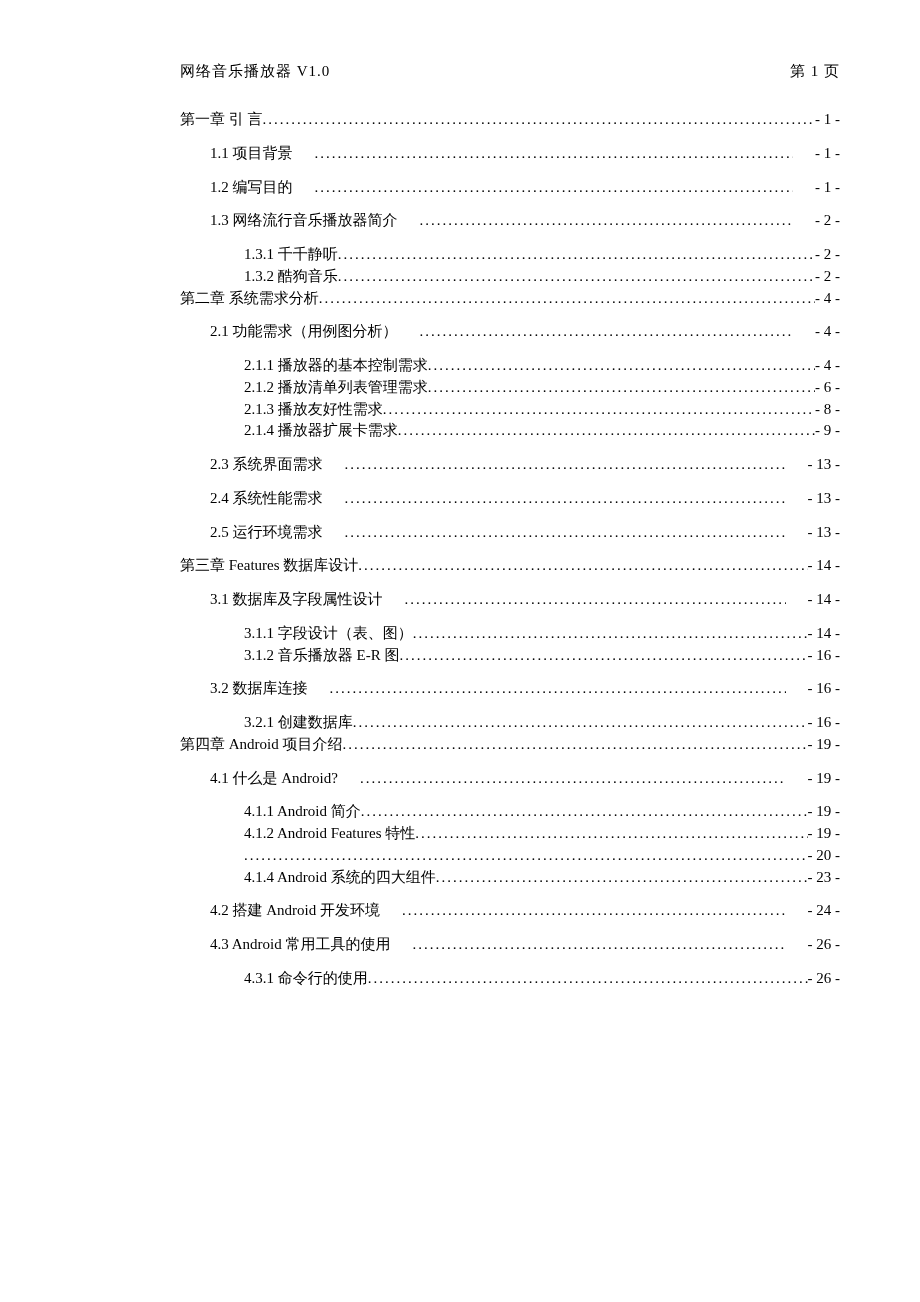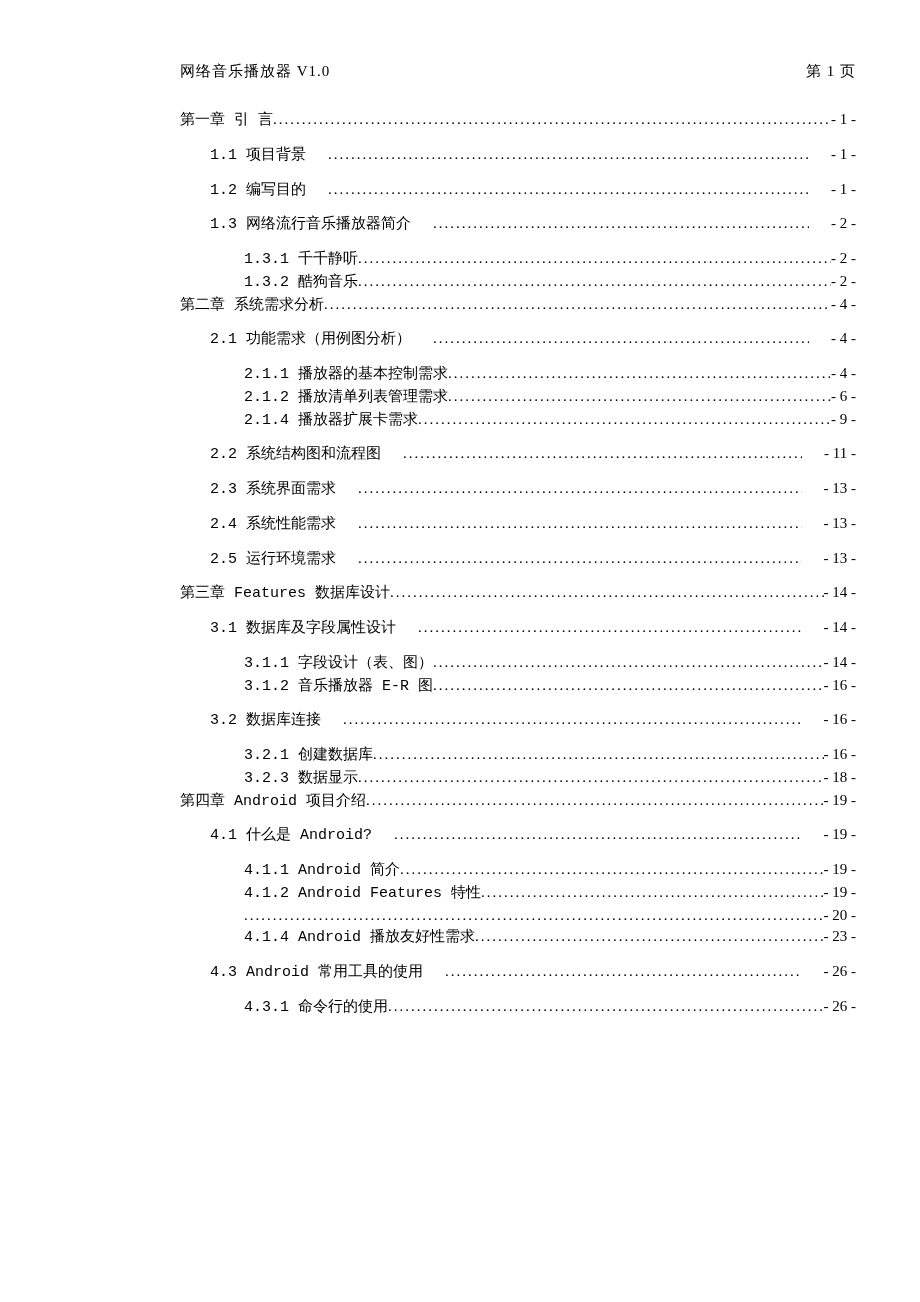--- a/index.html
+++ b/index.html
@@ -4,21 +4,21 @@
 <style>
   body {
     margin: 0;
     padding: 0;
     background: #fff;
     font-family: "SimSun", "宋体", serif;
     color: #000;
     width: 920px;
   }
   .page {
-    padding: 62px 64px 60px 180px;
+    padding: 62px 80px 60px 180px;
     box-sizing: border-box;
   }
   .header-row {
     display: flex;
     justify-content: space-between;
     font-size: 15px;
     margin-bottom: 28px;
     letter-spacing: 1px;
   }
   .title {
@@ -31,21 +31,21 @@
   .toc-line {
     display: flex;
     align-items: baseline;
     font-size: 15px;
     line-height: 1.45;
     white-space: nowrap;
   }
   .toc-line.l2 { margin-top: 12px; margin-bottom: 12px; }
   .toc-line.l3 { }
   .toc-line.l1 { }
-  .label { flex: 0 0 auto; font-family: Liberation Mono, monospace; }
+  .label { flex: 0 0 auto; }
   .dots {
     flex: 1 1 auto;
     overflow: hidden;
     letter-spacing: 2px;
   }
   .dots::before {
     content: "............................................................................................................................................................";
   }
   .pg { flex: 0 0 auto; }
   .ind1 { padding-left: 0px; }
@@ -105,30 +105,30 @@
         <span class="label">2.1.1 播放器的基本控制需求</span>
         <span class="dots"></span>
         <span class="pg">- 4 -</span>
       </div>
       <div class="toc-line l3 ind3">
         <span class="label">2.1.2 播放清单列表管理需求</span>
         <span class="dots"></span>
         <span class="pg">- 6 -</span>
       </div>
       <div class="toc-line l3 ind3">
+        <span class="label">2.1.3 播放友好性需求</span>
+        <span class="dots"></span>
+        <span class="pg">- 8 -</span>
+      </div>
+      <div class="toc-line l3 ind3">
         <span class="label">2.1.4 播放器扩展卡需求</span>
         <span class="dots"></span>
         <span class="pg">- 9 -</span>
       </div>
       <div class="toc-line l2 ind2">
-        <span class="label">2.2 系统结构图和流程图</span>
-        <span class="dots"></span>
-        <span class="pg">- 11 -</span>
-      </div>
-      <div class="toc-line l2 ind2">
         <span class="label">2.3 系统界面需求</span>
         <span class="dots"></span>
         <span class="pg">- 13 -</span>
       </div>
       <div class="toc-line l2 ind2">
         <span class="label">2.4 系统性能需求</span>
         <span class="dots"></span>
         <span class="pg">- 13 -</span>
       </div>
       <div class="toc-line l2 ind2">
@@ -159,25 +159,20 @@
       <div class="toc-line l2 ind2">
         <span class="label">3.2 数据库连接</span>
         <span class="dots"></span>
         <span class="pg">- 16 -</span>
       </div>
       <div class="toc-line l3 ind3">
         <span class="label">3.2.1 创建数据库</span>
         <span class="dots"></span>
         <span class="pg">- 16 -</span>
       </div>
-      <div class="toc-line l3 ind3">
-        <span class="label">3.2.3 数据显示</span>
-        <span class="dots"></span>
-        <span class="pg">- 18 -</span>
-      </div>
       <div class="toc-line l1 ind1">
         <span class="label">第四章  Android 项目介绍</span>
         <span class="dots"></span>
         <span class="pg">- 19 -</span>
       </div>
       <div class="toc-line l2 ind2">
         <span class="label">4.1 什么是 Android?</span>
         <span class="dots"></span>
         <span class="pg">- 19 -</span>
       </div>
@@ -189,23 +184,28 @@
       <div class="toc-line l3 ind3">
         <span class="label">4.1.2 Android Features 特性</span>
         <span class="dots"></span>
         <span class="pg">- 19 -</span>
       </div>
       <div class="toc-line l3 ind3">
         <span class="dots"></span>
         <span class="pg">- 20 -</span>
       </div>
       <div class="toc-line l3 ind3">
-        <span class="label">4.1.4 Android 播放友好性需求</span>
+        <span class="label">4.1.4 Android 系统的四大组件</span>
         <span class="dots"></span>
         <span class="pg">- 23 -</span>
+      </div>
+      <div class="toc-line l2 ind2">
+        <span class="label">4.2 搭建 Android 开发环境</span>
+        <span class="dots"></span>
+        <span class="pg">- 24 -</span>
       </div>
       <div class="toc-line l2 ind2">
         <span class="label">4.3 Android 常用工具的使用</span>
         <span class="dots"></span>
         <span class="pg">- 26 -</span>
       </div>
       <div class="toc-line l3 ind3">
         <span class="label">4.3.1 命令行的使用</span>
         <span class="dots"></span>
         <span class="pg">- 26 -</span>

